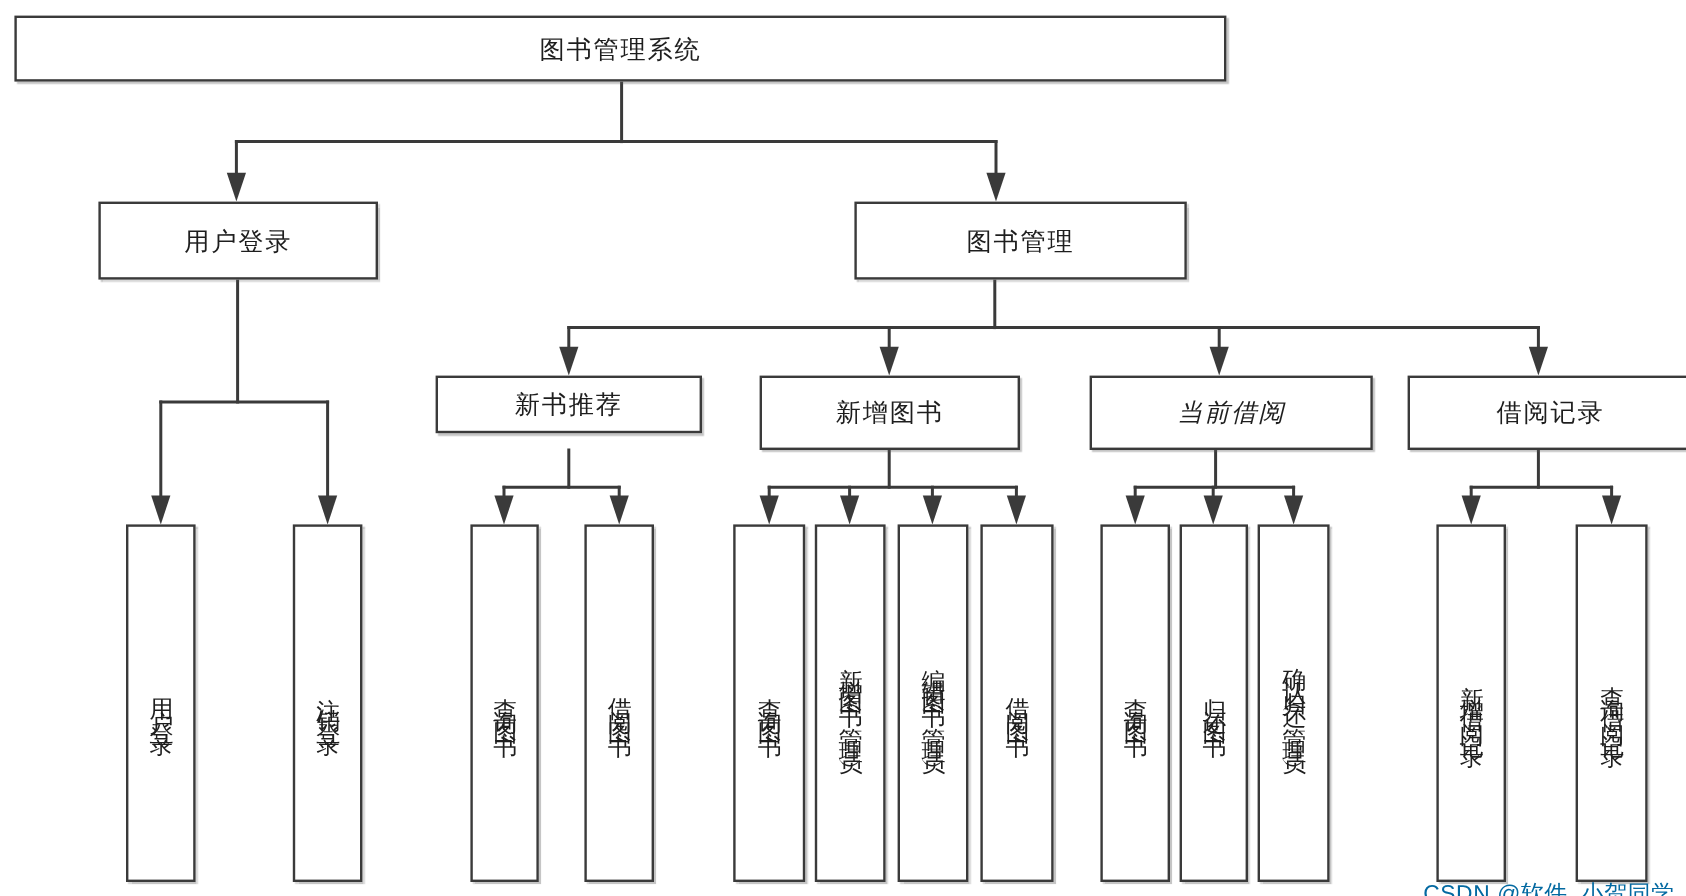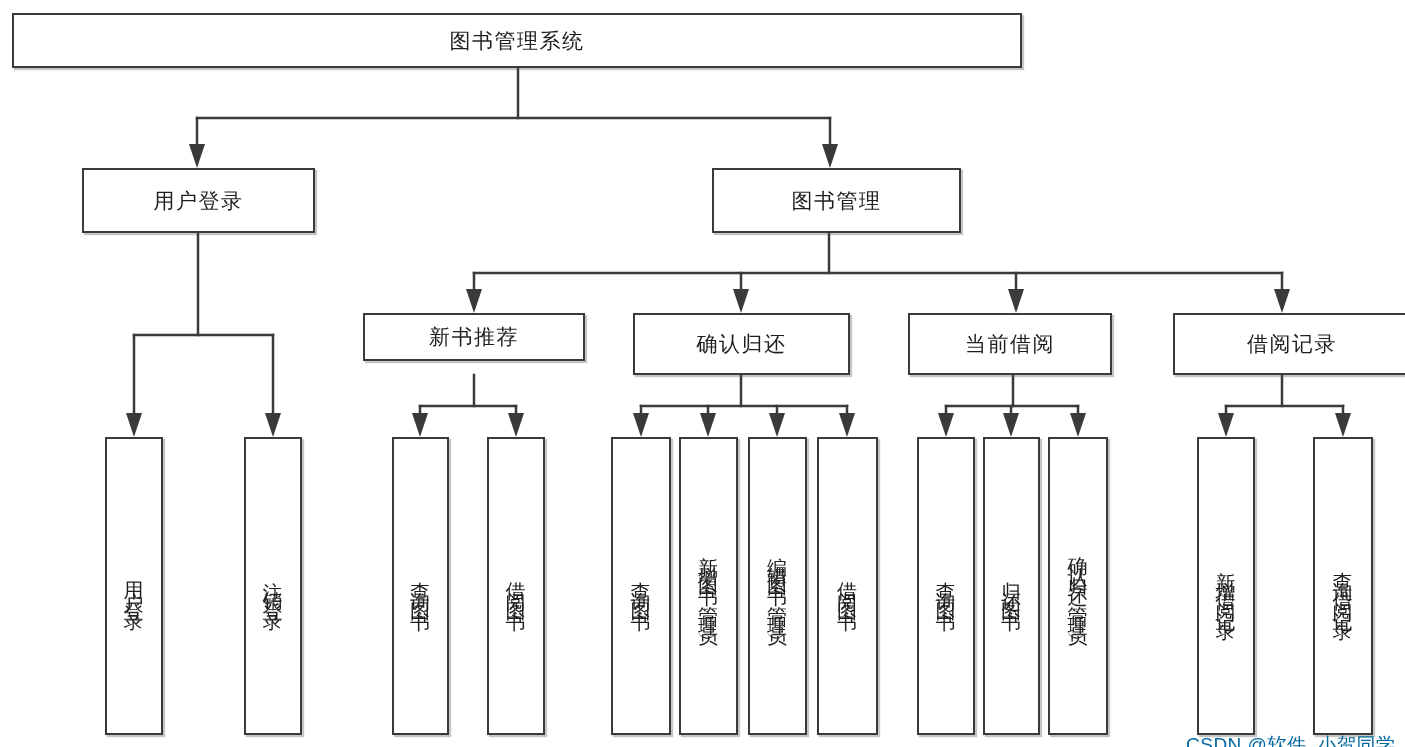--- a/index.html
+++ b/index.html
@@ -134,25 +134,25 @@
       <line x1="1226" y1="406" x2="1226" y2="415"></line>
       <polygon points="1218,413 1234,413 1226,437"></polygon>
       <line x1="1343" y1="406" x2="1343" y2="415"></line>
       <polygon points="1335,413 1351,413 1343,437"></polygon>
     </g>
   </svg>
 
   <div class="box hbox" style="left:12px; top:13px; width:1010px; height:55px;">图书管理系统</div>
 
   <div class="box hbox" style="left:82px; top:168px; width:233px; height:65px;">用户登录</div>
-  <div class="box hbox" style="left:712px; top:168px; width:249px; height:65px;">图书管理</div>
+  <div class="box hbox" style="left:712px; top:168px; width:277px; height:65px;">图书管理</div>
 
   <div class="box hbox" style="left:363px; top:313px; width:222px; height:48px;">新书推荐</div>
-  <div class="box hbox" style="left:633px; top:313px; width:217px; height:62px;">确认归还</div>
-  <div class="box hbox" style="left:908px; top:313px; width:204px; height:62px;">当前借阅</div>
+  <div class="box hbox" style="left:633px; top:313px; width:217px; height:62px;">新增图书</div>
+  <div class="box hbox" style="left:908px; top:313px; width:236px; height:62px;font-style:italic;">当前借阅</div>
   <div class="box hbox" style="left:1173px; top:313px; width:238px; height:62px;">借阅记录</div>
 
   <div class="box vbox" style="left:105px; top:437px; width:58px; height:298px;">用户登录</div>
   <div class="box vbox" style="left:244px; top:437px; width:58px; height:298px;">注销登录</div>
 
   <div class="box vbox" style="left:392px; top:437px; width:57px; height:298px;">查询图书</div>
   <div class="box vbox" style="left:487px; top:437px; width:58px; height:298px;">借阅图书</div>
 
   <div class="box vbox" style="left:611px; top:437px; width:60px; height:298px;">查询图书</div>
   <div class="box vbox" style="left:679px; top:437px; width:59px; height:298px;">新增图书（管理员）</div>

